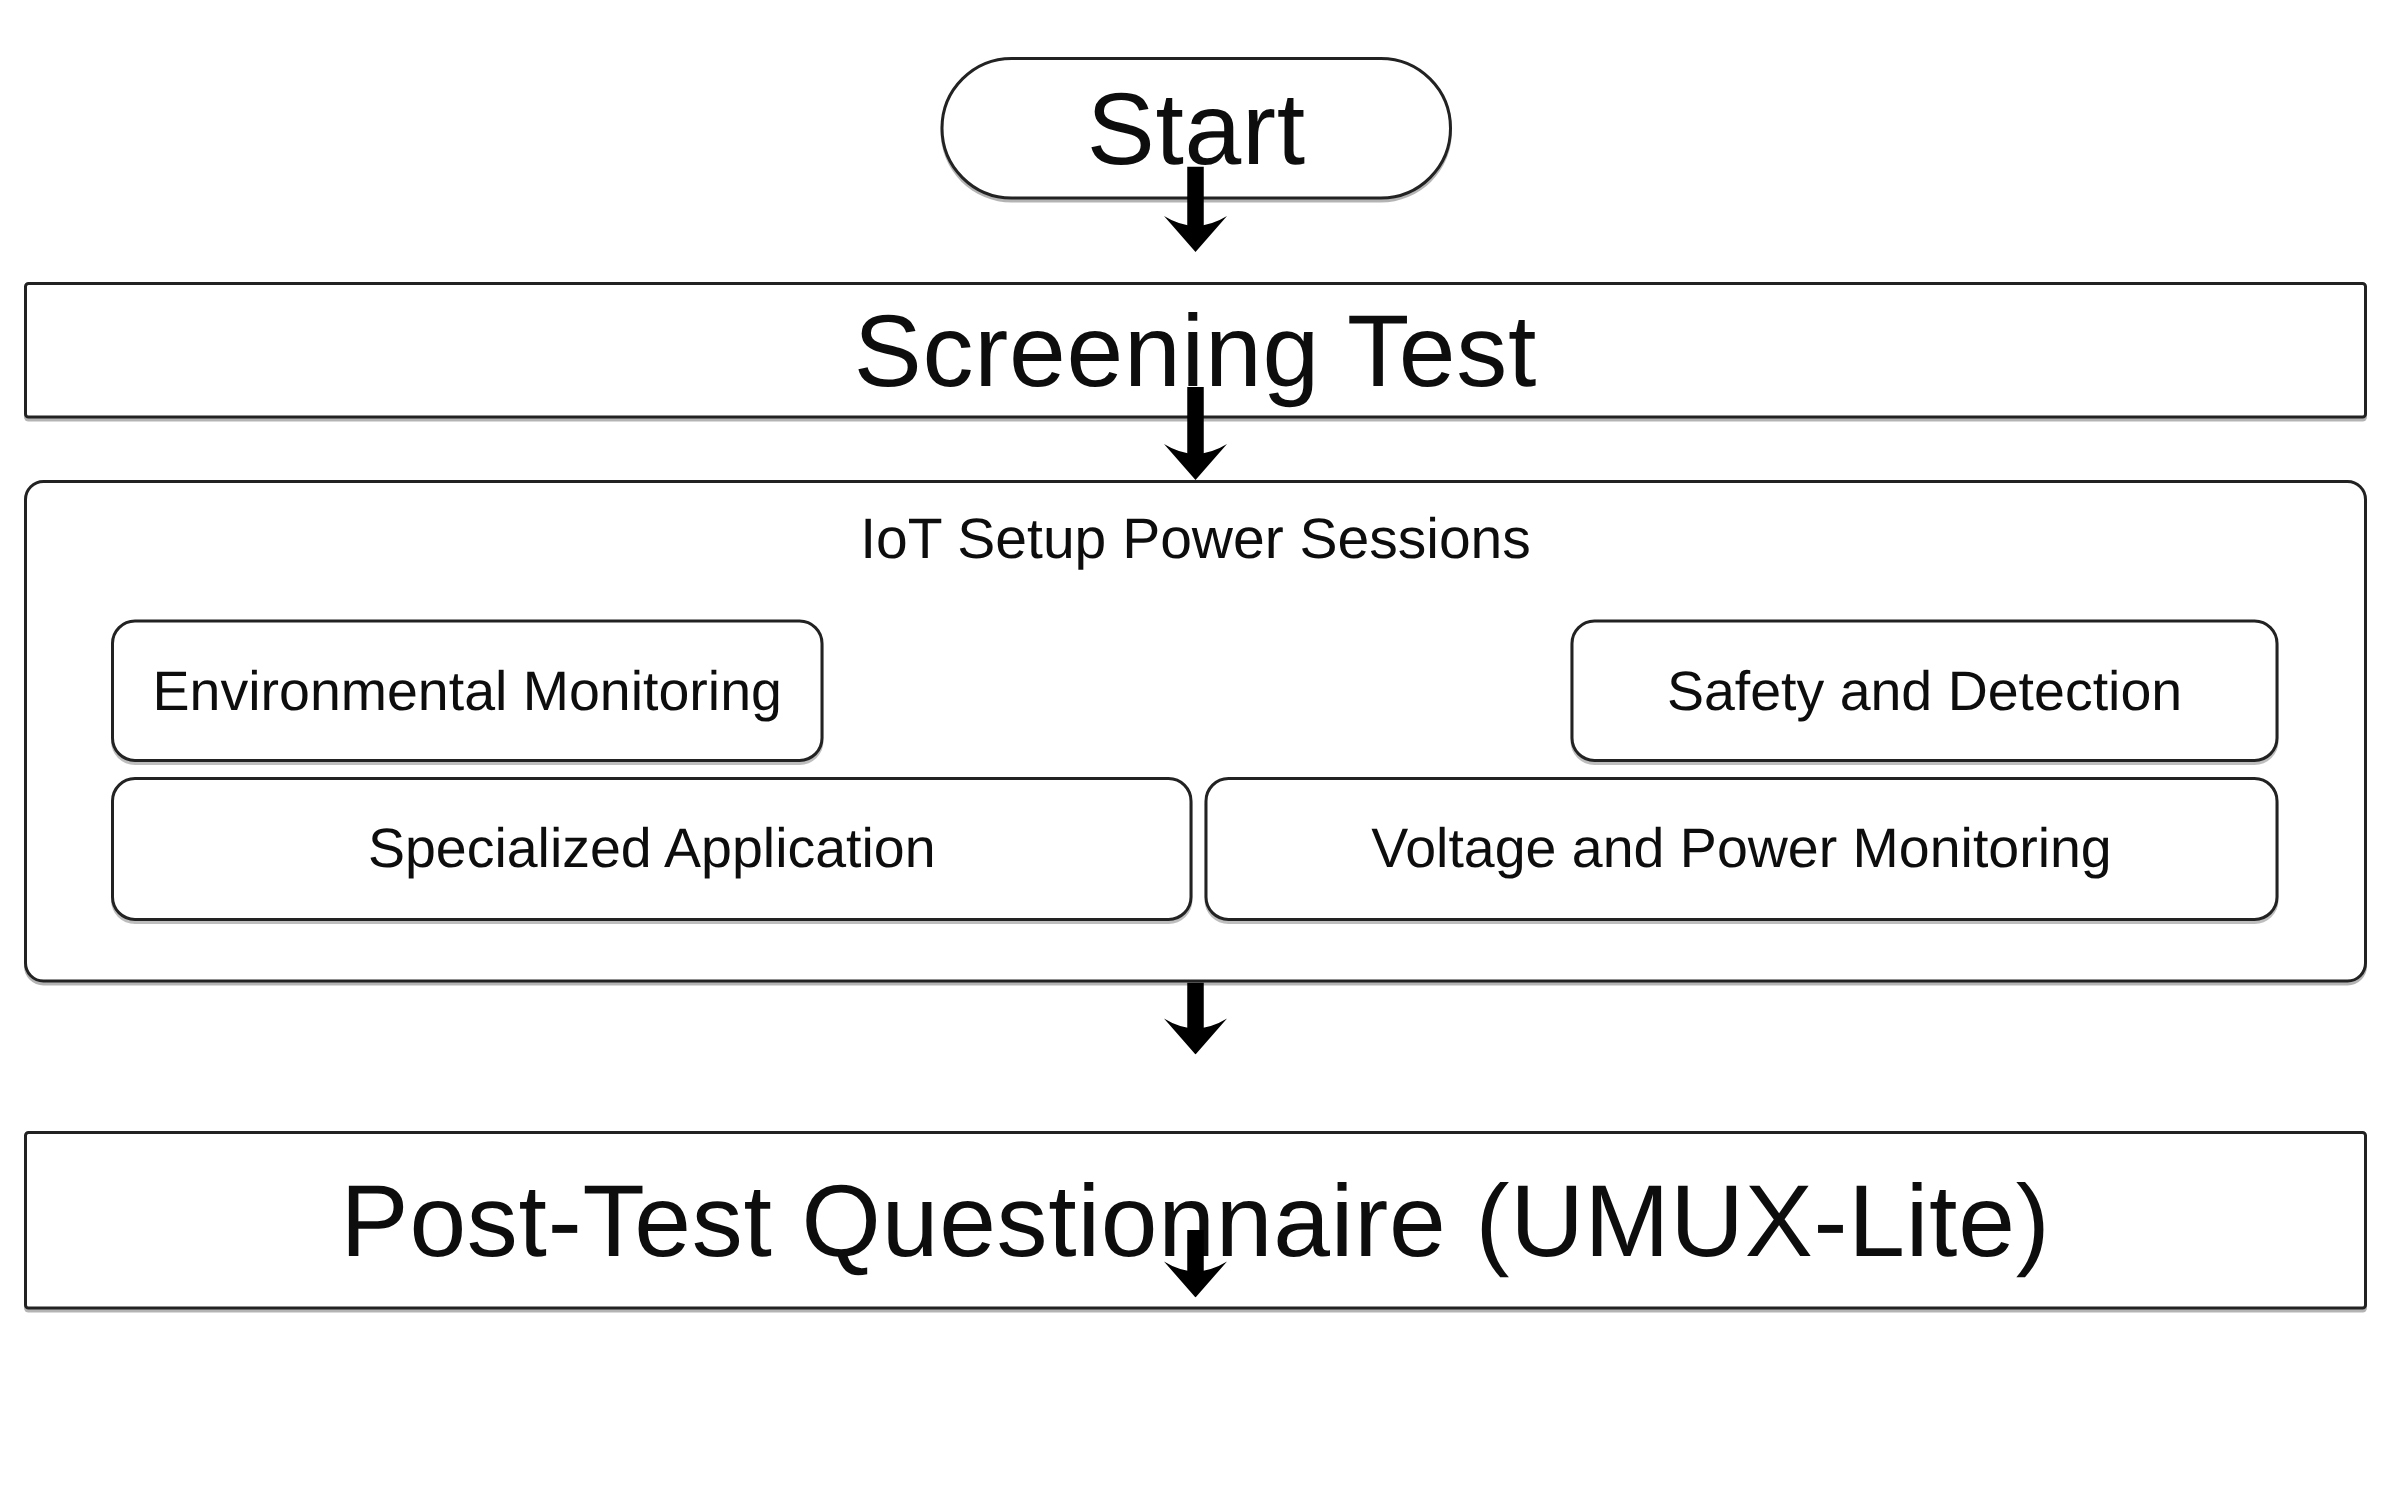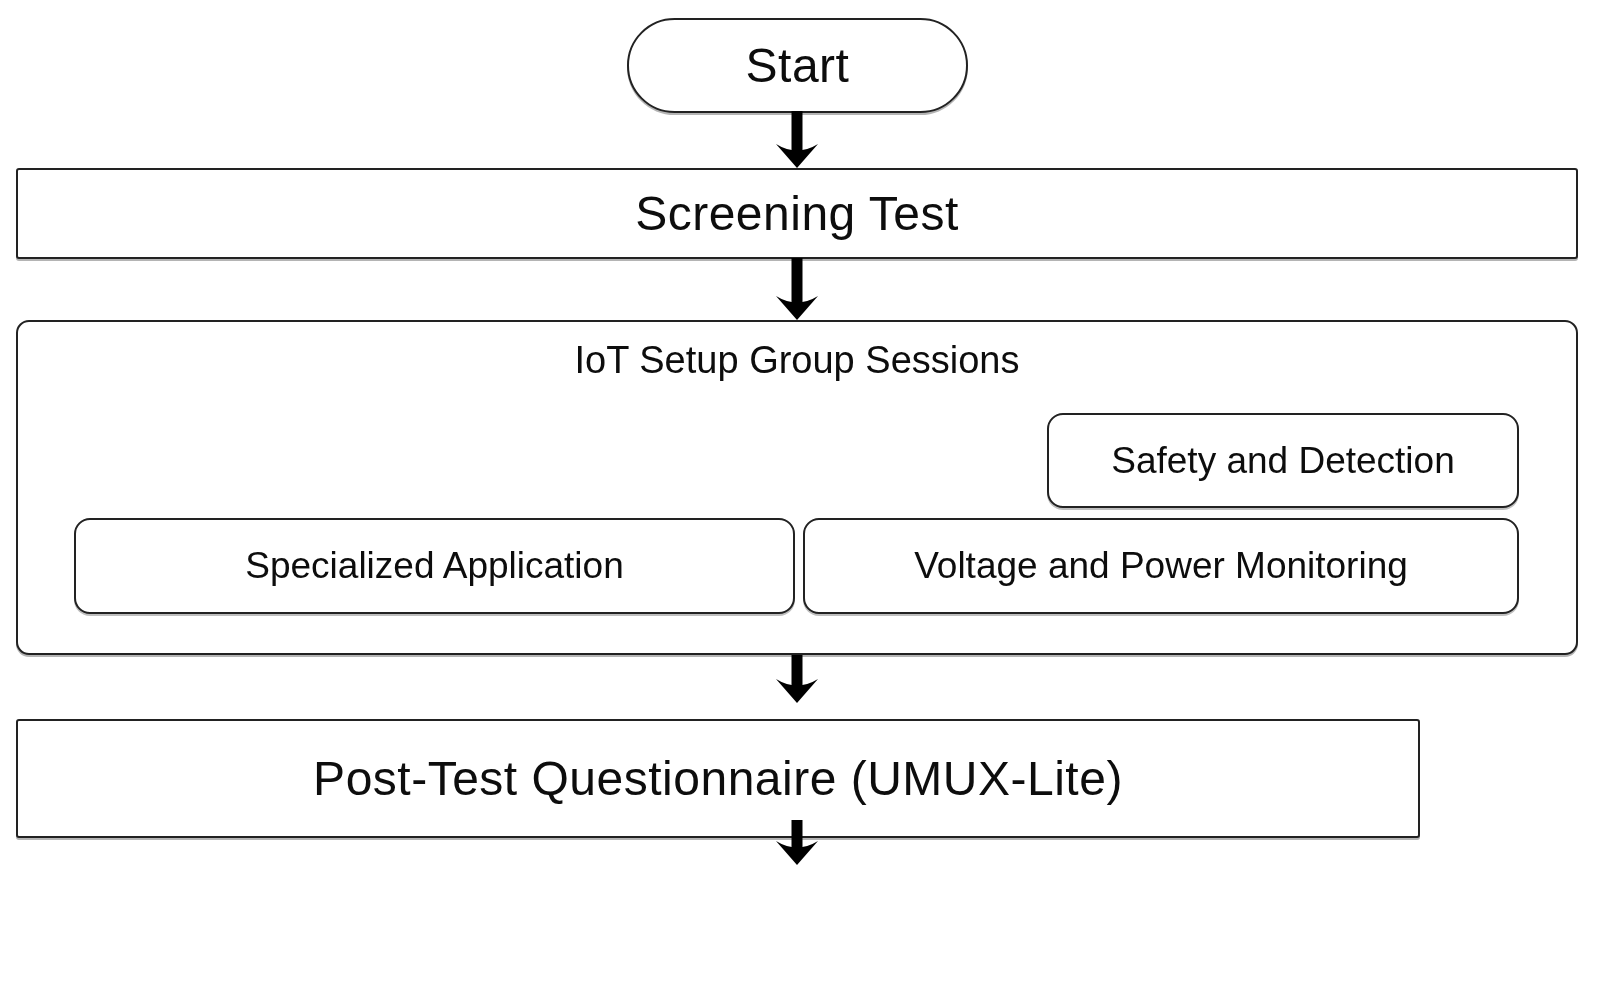--- a/index.html
+++ b/index.html
@@ -16,21 +16,21 @@
     box-sizing:border-box;
     background:#ffffff;
     border:2px solid #222222;
     display:flex; align-items:center; justify-content:center;
     text-align:center;
     box-shadow:0 2px 0 rgba(40,40,40,0.35);
     white-space:nowrap;
   }
   .terminator { border-radius:999px; }
   .process { border-radius:3px; }
-  .big-label { font-size:48px; line-height:1; letter-spacing:0.5px; }
+  .big-label { font-size:68px; line-height:1; letter-spacing:0.5px;margin-top:20px; }
 
   #start-node  { left:627px; top:18px;  width:341px; height:95px; }
   #screening-node { left:16px; top:168px; width:1562px; height:91px; }
 
   #iot-container { left:16px; top:320px; width:1562px; height:335px; border-radius:13px;
                    display:block; }
   .iot-title { position:absolute; top:16px; left:0; width:100%;
                text-align:center; font-size:38px; line-height:1.2; }
   .session {
     position:absolute;
@@ -42,21 +42,21 @@
     font-size:37px; text-align:center;
     box-shadow:0 2px 0 rgba(40,40,40,0.3);
     white-space:nowrap;
   }
   #session-env       { left:56px;   top:91px;  width:475px; height:95px; }
   #session-auto      { left:541px;  top:91px;  width:478px; height:95px; }
   #session-safety    { left:1029px; top:91px;  width:472px; height:95px; }
   #session-special   { left:56px;   top:196px; width:721px; height:96px; }
   #session-voltage   { left:785px;  top:196px; width:716px; height:96px;text-align:center; }
 
-  #posttest-node { left:16px; top:719px; width:1404px; height:119px; }
+  #posttest-node { left:16px; top:734px; width:1562px; height:119px; }
   #end-node      { left:627px; top:865px; width:343px; height:118px; }
 
   .flow-arrow { position:absolute; left:773px; width:48px; }
   #arrow-1 { top:111px; height:57px; }
   #arrow-2 { top:258px; height:62px; }
   #arrow-3 { top:655px; height:48px; }
   #arrow-4 { top:820px; height:45px; }
   .flow-arrow svg { display:block; width:100%; height:100%; }
 </style>
 </head>
@@ -80,22 +80,25 @@
   </div>
 
   <div class="flow-arrow" id="arrow-2">
     <svg viewBox="0 0 48 62" xmlns="http://www.w3.org/2000/svg">
       <line x1="24" y1="0" x2="24" y2="50" stroke="#000" stroke-width="11"></line>
       <path d="M 3,38 Q 24,51 45,38 L 24,62 Z" fill="#000"></path>
     </svg>
   </div>
 
   <div class="node" id="iot-container">
-    <div class="iot-title">IoT Setup Group Sessions</div>
+    <div class="iot-title">IoT Setup Power Sessions</div>
 
+    <div class="session" id="session-env">
+      <span>Environmental Monitoring</span>
+    </div>
 
 
     <div class="session" id="session-safety">
       <span>Safety and Detection</span>
     </div>
 
     <div class="session" id="session-special">
       <span>Specialized Application</span>
     </div>
 

